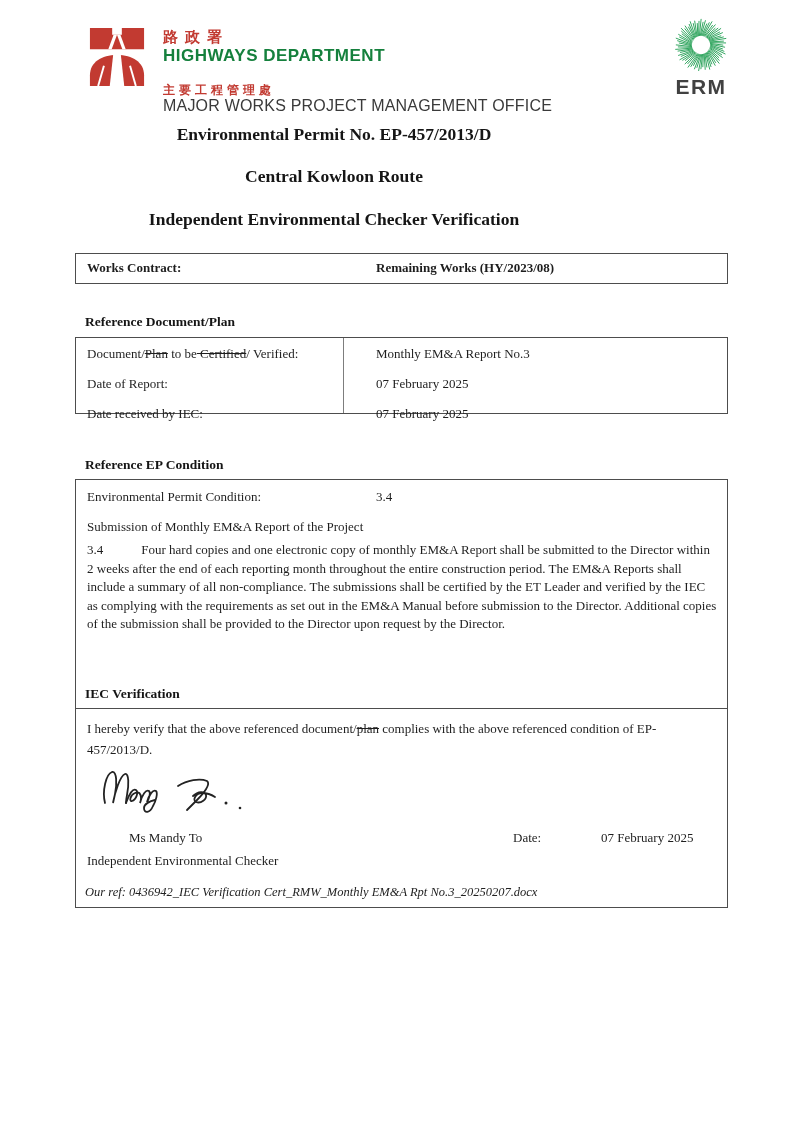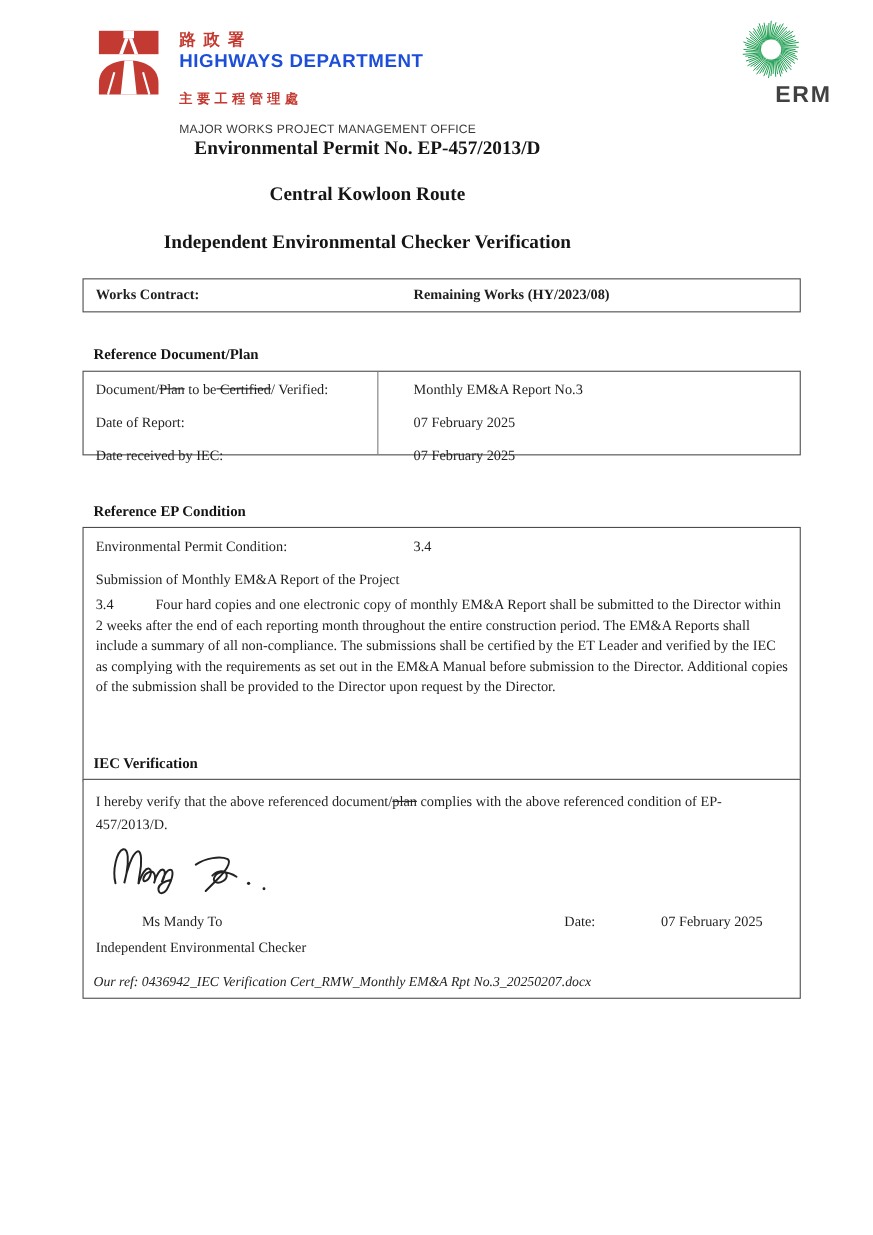--- a/index.html
+++ b/index.html
@@ -8,25 +8,25 @@
     width:794px; height:1123px; position:relative; overflow:hidden;
     font-family:"Liberation Serif","DejaVu Serif",serif;
     color:#1e1e1e;
   }
   .abs { position:absolute; }
 
   
   .hyd-logo { left:88px; top:26px; width:58px; height:62px; }
   .hyd-text { left:163px; top:28px; font-family:"Liberation Sans","DejaVu Sans",sans-serif; }
   .hyd-cn   { font-size:15px; font-weight:bold; letter-spacing:7px; color:#c23a31; line-height:17px; }
-  .hyd-en   { font-size:17px; font-weight:bold; letter-spacing:.5px; color:#1d4ed8; line-height:19px; margin-top:1px; }
+  .hyd-en   { font-size:17px; font-weight:bold; letter-spacing:.5px; color:#15803d; line-height:19px; margin-top:1px; }
   .hyd-cn2  { font-size:12px; font-weight:bold; letter-spacing:4px; color:#c23a31; line-height:15px; margin-top:18px; }
-  .hyd-en2  { font-size:11px; color:#3a3a3a; letter-spacing:.2px; line-height:13px; margin-top:14px; }
-
-  .erm-block { left:646px; top:16px; width:110px; text-align:right; }
+  .hyd-en2  { font-size:16px; color:#3a3a3a; letter-spacing:.2px; line-height:13px; margin-top:1px; }
+
+  .erm-block { left:646px; top:16px; width:110px; text-align:center; }
   .erm-burst { display:block; margin:0 auto; }
   .erm-word  { font-family:"Liberation Sans","DejaVu Sans",sans-serif; font-weight:600;
                font-size:21px; letter-spacing:1.5px; color:#414141; margin-top:1px; }
 
   
   .doc-title { left:0; width:668px; text-align:center; font-weight:bold; font-size:17.5px; color:#151515; }
   .t1 { top:124px; } .t2 { top:166px; } .t3 { top:209px; }
 
   
   .box { position:absolute; left:75px; width:653px; border:1.5px solid #4d4d4d; background:#fff; }

